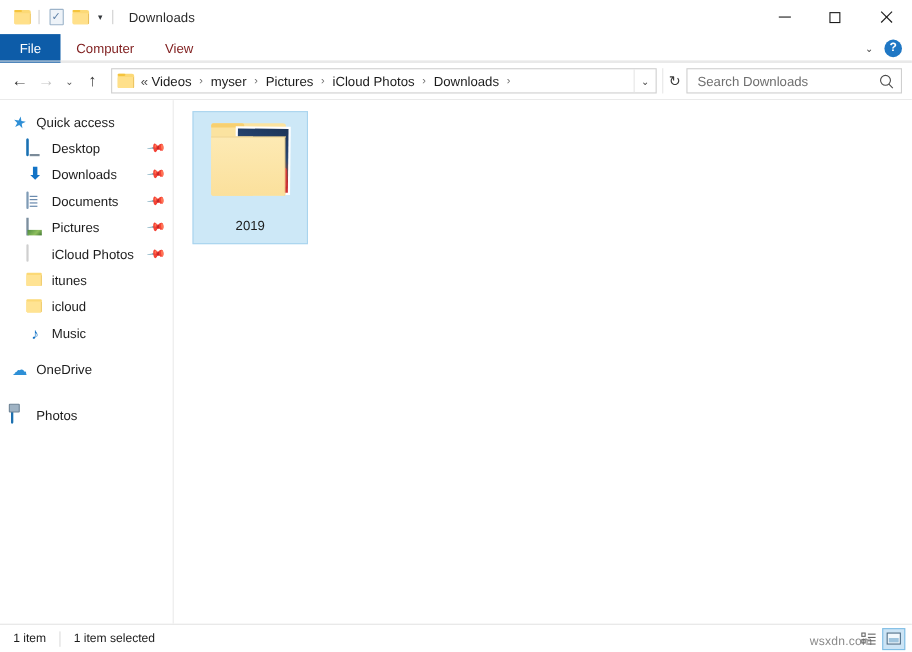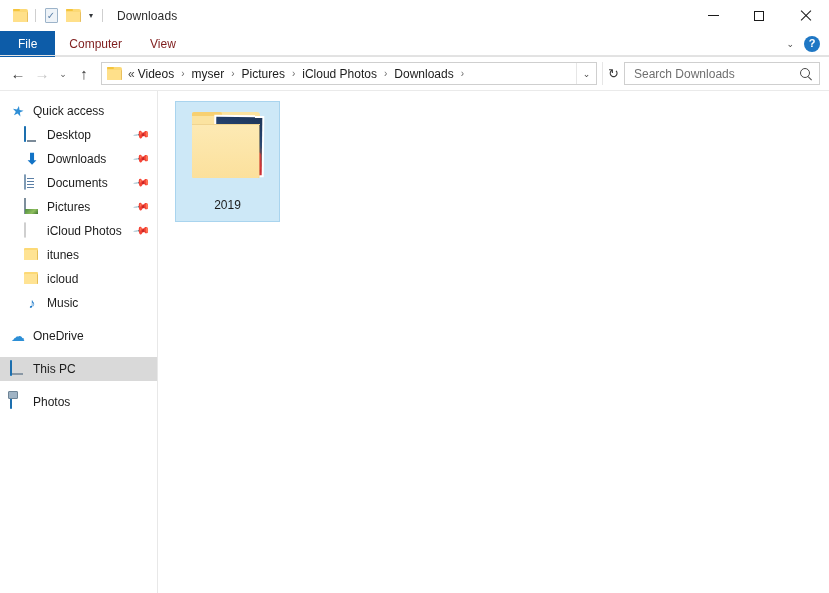--- a/index.html
+++ b/index.html
@@ -560,24 +560,20 @@
 
       <div class="nav-item root">
         <span class="ic">
             <span class="ic-onedrive">☁</span>
           </span>
         <span class="nav-label">OneDrive</span>
       </div>
 
       <div class="grp-gap"></div>
 
-      <div class="nav-item root selected">
-        <span class="ic"><span class="ic-thispc"></span></span>
-        <span class="nav-label">This PC</span>
-      </div>
 
       <div class="grp-gap"></div>
 
       <div class="nav-item root">
         <span class="ic"><span class="ic-network"></span></span>
         <span class="nav-label">Photos</span>
       </div>
 
     </div>
 
@@ -595,14 +591,37 @@
           <div class="fb-front"></div>
           <div class="fb-front-mask"></div>
           <div class="fb-edge"></div>
         </div>
         <div class="tile-label">2019</div>
       </div>
     </div>
 
   </div>
 
+  <div class="statusbar">
+    <span class="status-text">1 item</span>
+    <span class="status-sep"></span>
+    <span class="status-text">1 item selected</span>
+
+    <span class="watermark">wsxdn.com</span>
+
+    <div class="view-btns">
+      <div class="view-btn">
+        <span class="vb-details">
+          <span class="blk"></span>
+            <span class="blk2"></span>
+          <span class="ln"></span>
+            <span class="ln2"></span>
+            <span class="ln3"></span>
+            <span class="ln4"></span>
+        </span>
+      </div>
+      <div class="view-btn active">
+        <span class="vb-large"></span>
+      </div>
+    </div>
+  </div>
 
 </div>
 
 </body></html>

